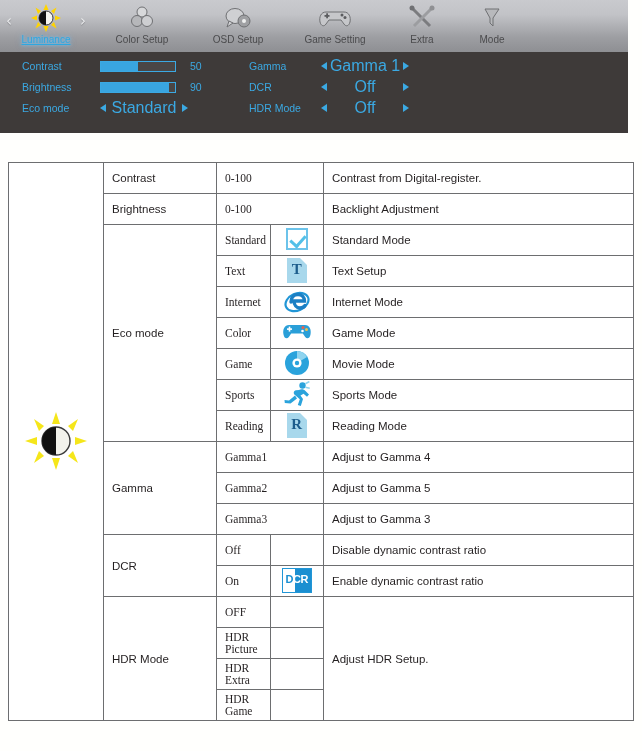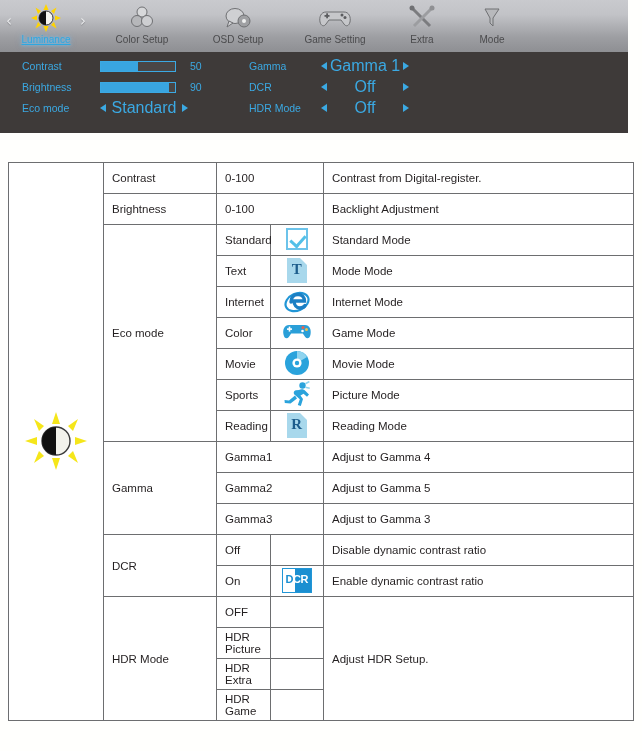--- a/index.html
+++ b/index.html
@@ -147,21 +147,21 @@
     font-size: 11.5px;
     color: #231f20;
     padding: 0 8px;
     height: 30px;
     vertical-align: middle;
     background: #ffffff;
   }
   td.c-icon    { width: 78px;  text-align: center; padding: 0; }
   td.c-first   { width: 82px;  text-align: center; padding: 0; }
   td.c-name    { width: 96px; }
-  td.c-opt     { width: 90px; }
+  td.c-opt     { width: 90px; font-family: Liberation Serif, serif; }
   td.c-desc    { }
 
   .checkbox {
     display: inline-block;
     width: 22px; height: 22px;
     border: 2px solid #6cc3ea;
     box-sizing: border-box;
     position: relative;
     background: #fff;
   }
@@ -415,21 +415,21 @@
 
       <tr>
         <td class="c-opt">Text</td>
         <td class="c-first">
           <span class="doc-icon">
             <span class="page"></span>
             <span class="fold"></span>
             <span class="glyph">T</span>
           </span>
         </td>
-        <td class="c-desc">Mode Mode</td>
+        <td class="c-desc">Text Setup</td>
       </tr>
 
       <tr>
         <td class="c-opt">Internet</td>
         <td class="c-first">
           <svg width="26" height="25" viewBox="0 0 26 25">
             <ellipse cx="13" cy="13" rx="12" ry="8.5" transform="rotate(-24 13 13)" fill="none" stroke="#2196d6" stroke-width="2.2"></ellipse>
             <path d="M7,13 C7,8 10,5.5 14,5.5 C18,5.5 20.5,8.5 20.5,12 L10,12 C10,16 12.5,19 16,19 C18.5,19 20,18 21,16.5" fill="none" stroke="#1b7fc4" stroke-width="3.4" stroke-linecap="round"></path>
           </svg>
         </td>
@@ -445,21 +445,21 @@
             <rect x="7.7" y="6.6" width="1.6" height="5" fill="#ffffff"></rect>
             <circle cx="22" cy="7.5" r="1.5" fill="#e8604c"></circle>
             <circle cx="25.5" cy="9.5" r="1.5" fill="#f2c14e"></circle>
             <circle cx="21.5" cy="11" r="1.3" fill="#ffffff"></circle>
           </svg>
         </td>
         <td class="c-desc">Game Mode</td>
       </tr>
 
       <tr>
-        <td class="c-opt">Movie</td>
+        <td class="c-opt">Game</td>
         <td class="c-first">
           <svg width="26" height="26" viewBox="0 0 26 26">
             <circle cx="13" cy="13" r="12" fill="#2aa3dc"></circle>
             <path d="M13,1 A12,12 0 0,1 23,7 L13,13 Z" fill="#8fd4ef"></path>
             <circle cx="13" cy="13" r="4.6" fill="#ffffff"></circle>
             <circle cx="13" cy="13" r="2.2" fill="#2aa3dc"></circle>
           </svg>
         </td>
         <td class="c-desc">Movie Mode</td>
       </tr>
@@ -468,21 +468,21 @@
         <td class="c-opt">Sports</td>
         <td class="c-first">
           <svg width="30" height="26" viewBox="0 0 30 26">
             <circle cx="20.5" cy="4.5" r="3.2" fill="#2aa3dc"></circle>
             <path d="M17,9 C19,7.5 22,8 23.5,10 L27,13.5 L25,15.8 L21.5,12.8 L18.5,14.5 L21,18 L18.8,25 L15.8,24 L17.8,18.2 L13,14 C11,12.3 11.5,9.8 14,9.2 Z" fill="#2aa3dc"></path>
             <path d="M13,14.5 L7,19.5 L2.5,19 L2.8,22 L8.5,22.5 L15,17.5 Z" fill="#2aa3dc"></path>
             <rect x="23" y="2" width="4.5" height="1.6" fill="#8fd4ef" transform="rotate(-28 23 2)"></rect>
             <rect x="23.5" y="5.5" width="4.5" height="1.6" fill="#8fd4ef" transform="rotate(12 23.5 5.5)"></rect>
           </svg>
         </td>
-        <td class="c-desc">Picture Mode</td>
+        <td class="c-desc">Sports Mode</td>
       </tr>
 
       <tr>
         <td class="c-opt">Reading</td>
         <td class="c-first">
           <span class="doc-icon">
             <span class="page"></span>
             <span class="fold"></span>
             <span class="glyph">R</span>
           </span>

